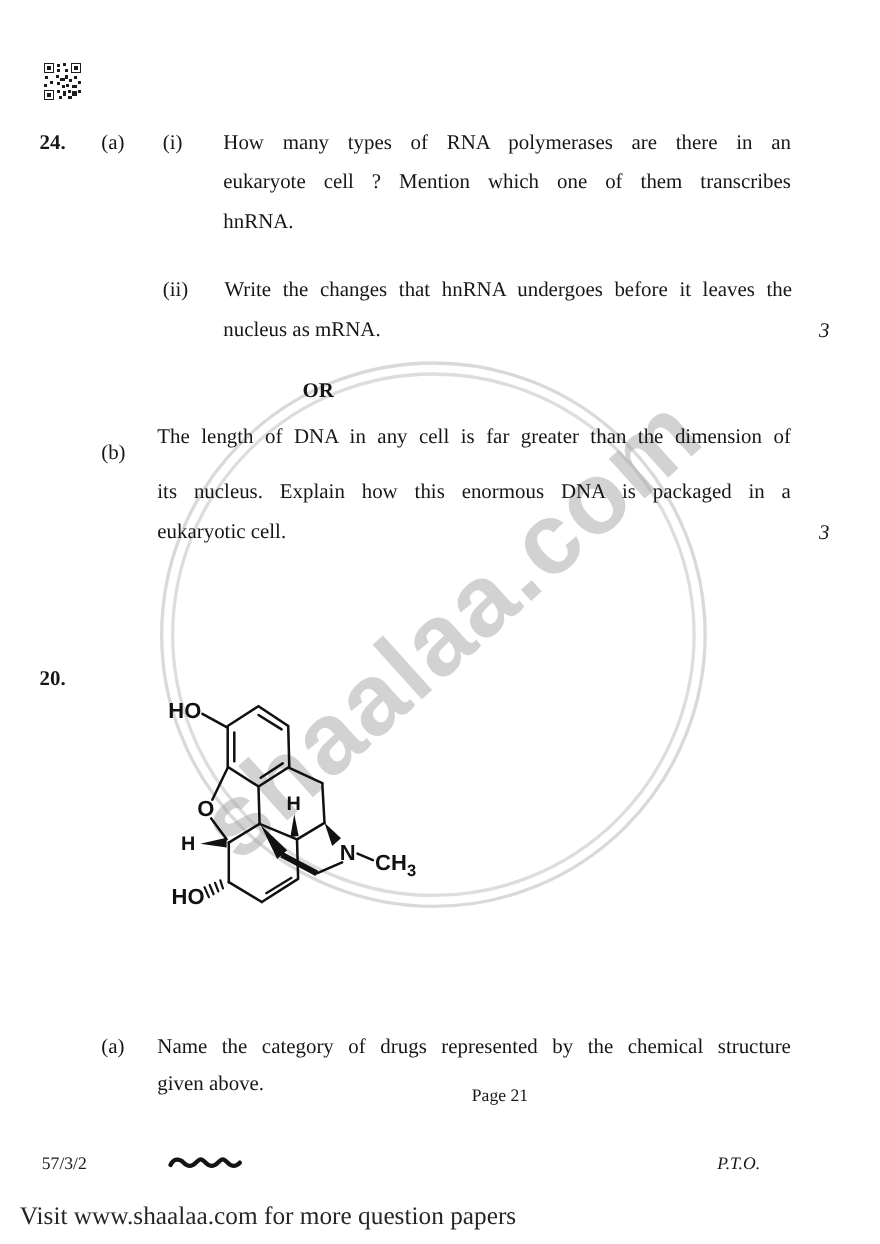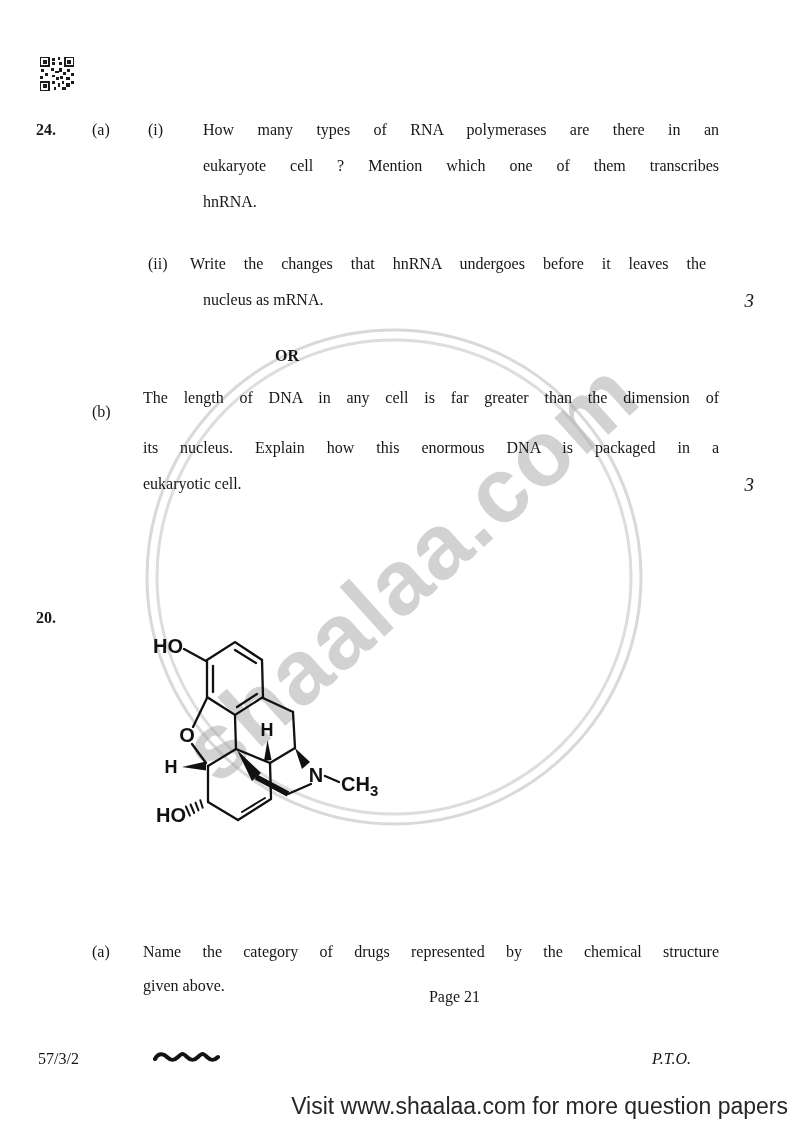--- a/index.html
+++ b/index.html
@@ -1,38 +1,38 @@
 <!DOCTYPE html>
 <html><head>
 <meta charset="utf-8">
 <style>
   html,body{margin:0;padding:0;}
   body{
     width:800px;height:1131px;position:relative;background:#ffffff;overflow:hidden;
     font-family:"Liberation Serif", serif;color:#161616;
   }
   .abs{position:absolute;}
-  .tl{position:absolute;font-size:16px;line-height:24px;}
+  .tl{position:absolute;font-size:19px;line-height:24px;}
   .nw{white-space:nowrap;}
   .just{text-align:justify;text-align-last:justify;}
   .b{font-weight:bold;}
   .it{font-style:italic;}
   .marks{position:absolute;font-size:19px;font-style:italic;width:34px;text-align:right;}
   .wm-wrap{position:absolute;left:0;top:0;width:800px;height:1131px;z-index:0;pointer-events:none;}
   .wm-text{
     position:absolute;left:123px;top:516px;width:570px;height:112px;
     transform:rotate(-42deg);
     font-family:"Liberation Sans", sans-serif;font-weight:600;font-size:92px;
     color:#a6a6a6;opacity:0.5;text-align:center;letter-spacing:2px;line-height:112px;
   }
   .content{position:relative;z-index:1;}
   .footer-text{position:absolute;font-size:16px;line-height:24px;}
   .banner{
     position:absolute;left:18px;top:1093px;width:770px;
-    font-family:Liberation Sans, sans-serif;font-size:23px;line-height:26px;color:#262626;text-align:right;
+    font-family:Liberation Serif, serif;font-size:23px;line-height:26px;color:#262626;
   }
   svg{display:block;}
 </style>
 </head>
 <body>
 
 <div class="wm-wrap">
   <svg width="800" height="1131" viewBox="0 0 800 1131">
     <circle cx="394" cy="577" r="247" fill="none" stroke="#cfcfcf" stroke-width="3" opacity="0.8"></circle>
     <circle cx="394" cy="577" r="237" fill="none" stroke="#d4d4d4" stroke-width="3" opacity="0.8"></circle>
@@ -81,21 +81,21 @@
   </svg>
 
   <div class="tl b" style="left:36px;top:118px">24.</div>
   <div class="tl" style="left:92px;top:118px">(a)</div>
   <div class="tl" style="left:148px;top:118px">(i)</div>
   <div class="tl just" style="left:203px;top:118px;width:516px">How many types of RNA polymerases are there in an</div>
   <div class="tl just" style="left:203px;top:154px;width:516px">eukaryote cell ? Mention which one of them transcribes</div>
   <div class="tl nw" style="left:203px;top:190px">hnRNA.</div>
 
   <div class="tl" style="left:148px;top:252px">(ii)</div>
-  <div class="tl just" style="left:190px;top:252px;width:516px">Write the changes that hnRNA undergoes before it leaves the</div>
+  <div class="tl just" style="left:204px;top:252px;width:516px">Write the changes that hnRNA undergoes before it leaves the</div>
   <div class="tl nw" style="left:203px;top:288px">nucleus as mRNA.</div>
   <div class="marks" style="left:720px;top:290px">3</div>
 
   <div class="tl b" style="left:275px;top:344px">OR</div>
 
   <div class="tl" style="left:92px;top:400px">(b)</div>
   <div class="tl just" style="left:143px;top:386px;width:576px">The length of DNA in any cell is far greater than the dimension of</div>
   <div class="tl just" style="left:143px;top:436px;width:576px">its nucleus. Explain how this enormous DNA is packaged in a</div>
   <div class="tl nw" style="left:143px;top:472px">eukaryotic cell.</div>
   <div class="marks" style="left:720px;top:474px">3</div>

